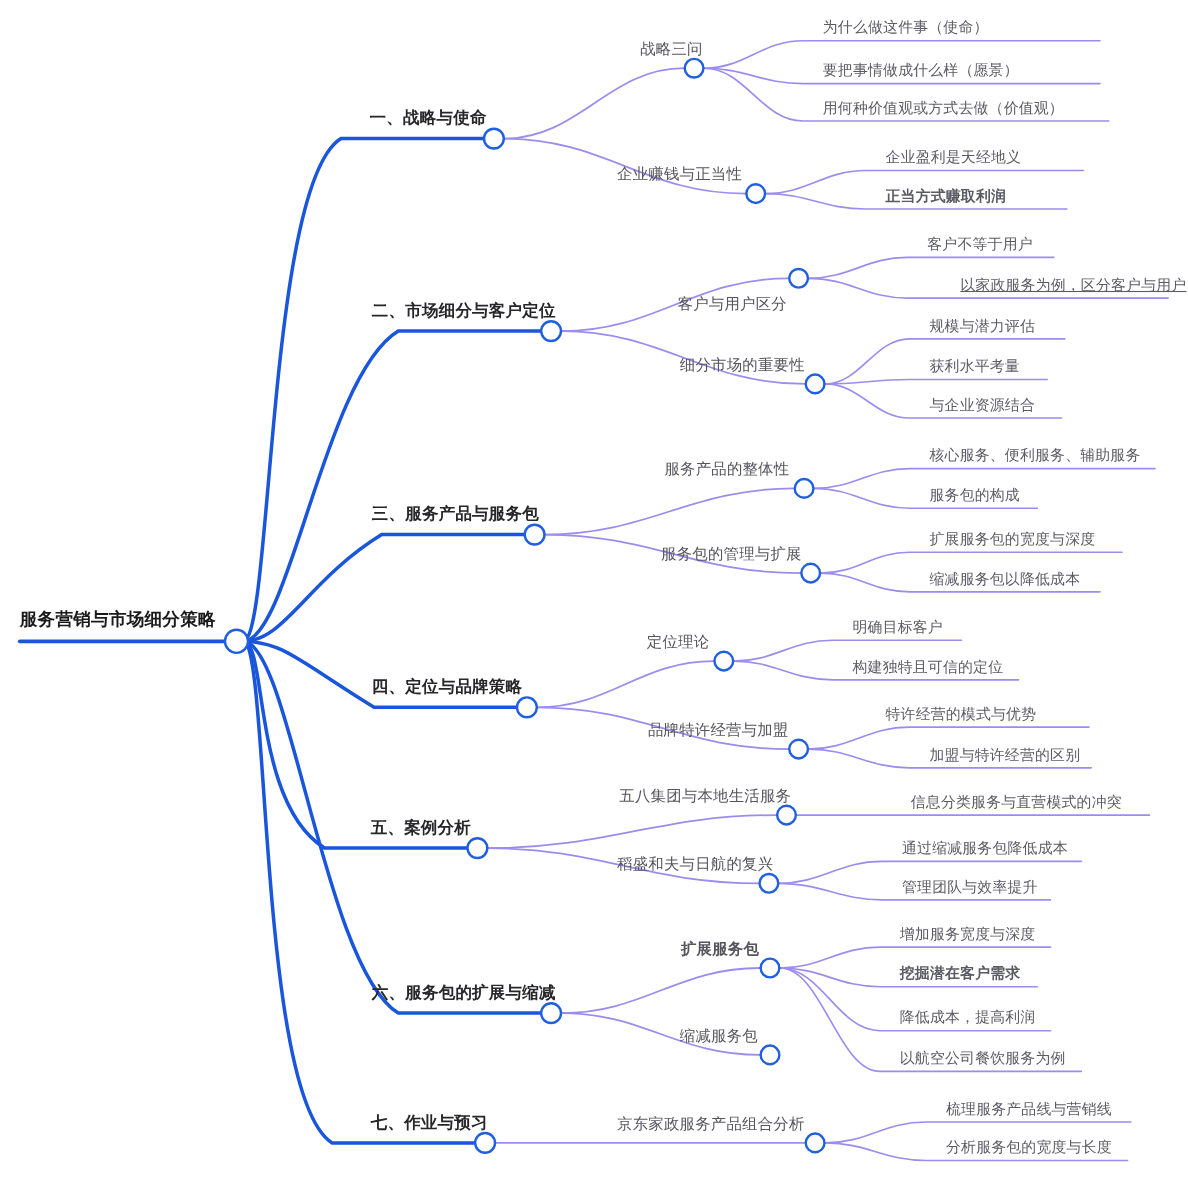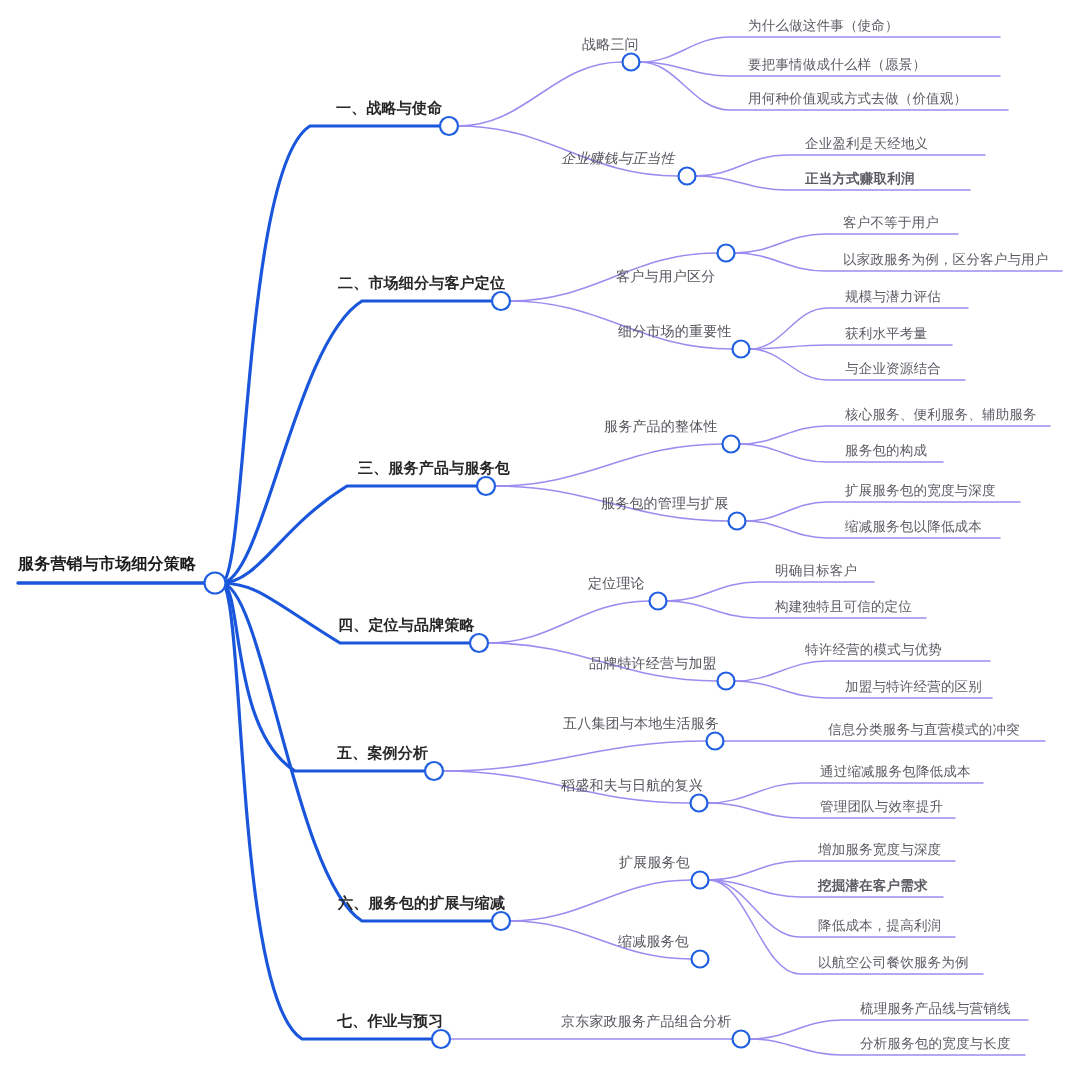--- a/index.html
+++ b/index.html
@@ -108,53 +108,53 @@
     </g>
 </svg>
 
 <div id="labels">
     <div class="lbl lbl-root" style="left: 18px; top: 572px;">服务营销与市场细分策略</div>
     <div class="lbl lbl-l2" style="left: 336px; top: 115px;">一、战略与使命</div>
     <div class="lbl lbl-l3" style="left: 542px; top: 51px; margin-left: 40px;">战略三问</div>
     <div class="lbl lbl-l4" style="left: 748px; top: 32px;">为什么做这件事（使命）</div>
     <div class="lbl lbl-l4" style="left: 748px; top: 71px;">要把事情做成什么样（愿景）</div>
     <div class="lbl lbl-l4" style="left: 748px; top: 105px;">用何种价值观或方式去做（价值观）</div>
-    <div class="lbl lbl-l3" style="left: 561px; top: 165px; font-style: italic;">企业赚钱与正当性</div>
+    <div class="lbl lbl-l3" style="left: 561px; top: 165px;">企业赚钱与正当性</div>
     <div class="lbl lbl-l4" style="left: 805px; top: 150px;">企业盈利是天经地义</div>
     <div class="lbl lbl-l4" style="left: 805px; top: 185px; font-weight: bold;">正当方式赚取利润</div>
     <div class="lbl lbl-l2" style="left: 338px; top: 290px;">二、市场细分与客户定位</div>
     <div class="lbl lbl-l3" style="left: 616px; top: 242px; margin-top: 41px;">客户与用户区分</div>
     <div class="lbl lbl-l4" style="left: 843px; top: 229px;">客户不等于用户</div>
-    <div class="lbl lbl-l4" style="left: 843px; top: 266px;">以家政服务为例，区分客户与用户</div>
+    <div class="lbl lbl-l4" style="left: 873px; top: 266px; text-decoration: underline;">以家政服务为例，区分客户与用户</div>
     <div class="lbl lbl-l3" style="left: 618px; top: 338px;">细分市场的重要性</div>
     <div class="lbl lbl-l4" style="left: 845px; top: 303px;">规模与潜力评估</div>
     <div class="lbl lbl-l4" style="left: 845px; top: 340px;">获利水平考量</div>
     <div class="lbl lbl-l4" style="left: 845px; top: 375px;">与企业资源结合</div>
-    <div class="lbl lbl-l2" style="left: 338px; top: 475px; margin-left: 20px;">三、服务产品与服务包</div>
+    <div class="lbl lbl-l2" style="left: 338px; top: 475px;">三、服务产品与服务包</div>
     <div class="lbl lbl-l3" style="left: 604px; top: 433px;">服务产品的整体性</div>
     <div class="lbl lbl-l4" style="left: 845px; top: 421px;">核心服务、便利服务、辅助服务</div>
     <div class="lbl lbl-l4" style="left: 845px; top: 457px;">服务包的构成</div>
     <div class="lbl lbl-l3" style="left: 601px; top: 510px;">服务包的管理与扩展</div>
     <div class="lbl lbl-l4" style="left: 845px; top: 497px;">扩展服务包的宽度与深度</div>
     <div class="lbl lbl-l4" style="left: 845px; top: 533px;">缩减服务包以降低成本</div>
     <div class="lbl lbl-l2" style="left: 338px; top: 632px;">四、定位与品牌策略</div>
     <div class="lbl lbl-l3" style="left: 588px; top: 590px;">定位理论</div>
     <div class="lbl lbl-l4" style="left: 775px; top: 577px;">明确目标客户</div>
     <div class="lbl lbl-l4" style="left: 775px; top: 613px;">构建独特且可信的定位</div>
     <div class="lbl lbl-l3" style="left: 589px; top: 670px;">品牌特许经营与加盟</div>
     <div class="lbl lbl-l4" style="left: 805px; top: 656px;">特许经营的模式与优势</div>
     <div class="lbl lbl-l4" style="left: 845px; top: 693px; text-align: center;">加盟与特许经营的区别</div>
     <div class="lbl lbl-l2" style="left: 337px; top: 760px;">五、案例分析</div>
     <div class="lbl lbl-l3" style="left: 563px; top: 730px;">五八集团与本地生活服务</div>
     <div class="lbl lbl-l4" style="left: 828px; top: 736px;">信息分类服务与直营模式的冲突</div>
     <div class="lbl lbl-l3" style="left: 561px; top: 792px;">稻盛和夫与日航的复兴</div>
     <div class="lbl lbl-l4" style="left: 820px; top: 778px;">通过缩减服务包降低成本</div>
     <div class="lbl lbl-l4" style="left: 820px; top: 813px;">管理团队与效率提升</div>
     <div class="lbl lbl-l2" style="left: 338px; top: 910px;">六、服务包的扩展与缩减</div>
-    <div class="lbl lbl-l3" style="left: 619px; top: 869px;">扩展服务包</div>
+    <div class="lbl lbl-l3" style="left: 619px; top: 869px; font-weight: bold;">扩展服务包</div>
     <div class="lbl lbl-l4" style="left: 818px; top: 856px;">增加服务宽度与深度</div>
     <div class="lbl lbl-l4" style="left: 818px; top: 892px; font-weight: bold;">挖掘潜在客户需求</div>
     <div class="lbl lbl-l4" style="left: 818px; top: 932px;">降低成本，提高利润</div>
     <div class="lbl lbl-l4" style="left: 818px; top: 969px;">以航空公司餐饮服务为例</div>
     <div class="lbl lbl-l3" style="left: 618px; top: 948px;">缩减服务包</div>
     <div class="lbl lbl-l2" style="left: 337px; top: 1028px;">七、作业与预习</div>
     <div class="lbl lbl-l3" style="left: 561px; top: 1028px;">京东家政服务产品组合分析</div>
     <div class="lbl lbl-l4" style="left: 860px; top: 1015px;">梳理服务产品线与营销线</div>
     <div class="lbl lbl-l4" style="left: 860px; top: 1050px;">分析服务包的宽度与长度</div>
   </div>

